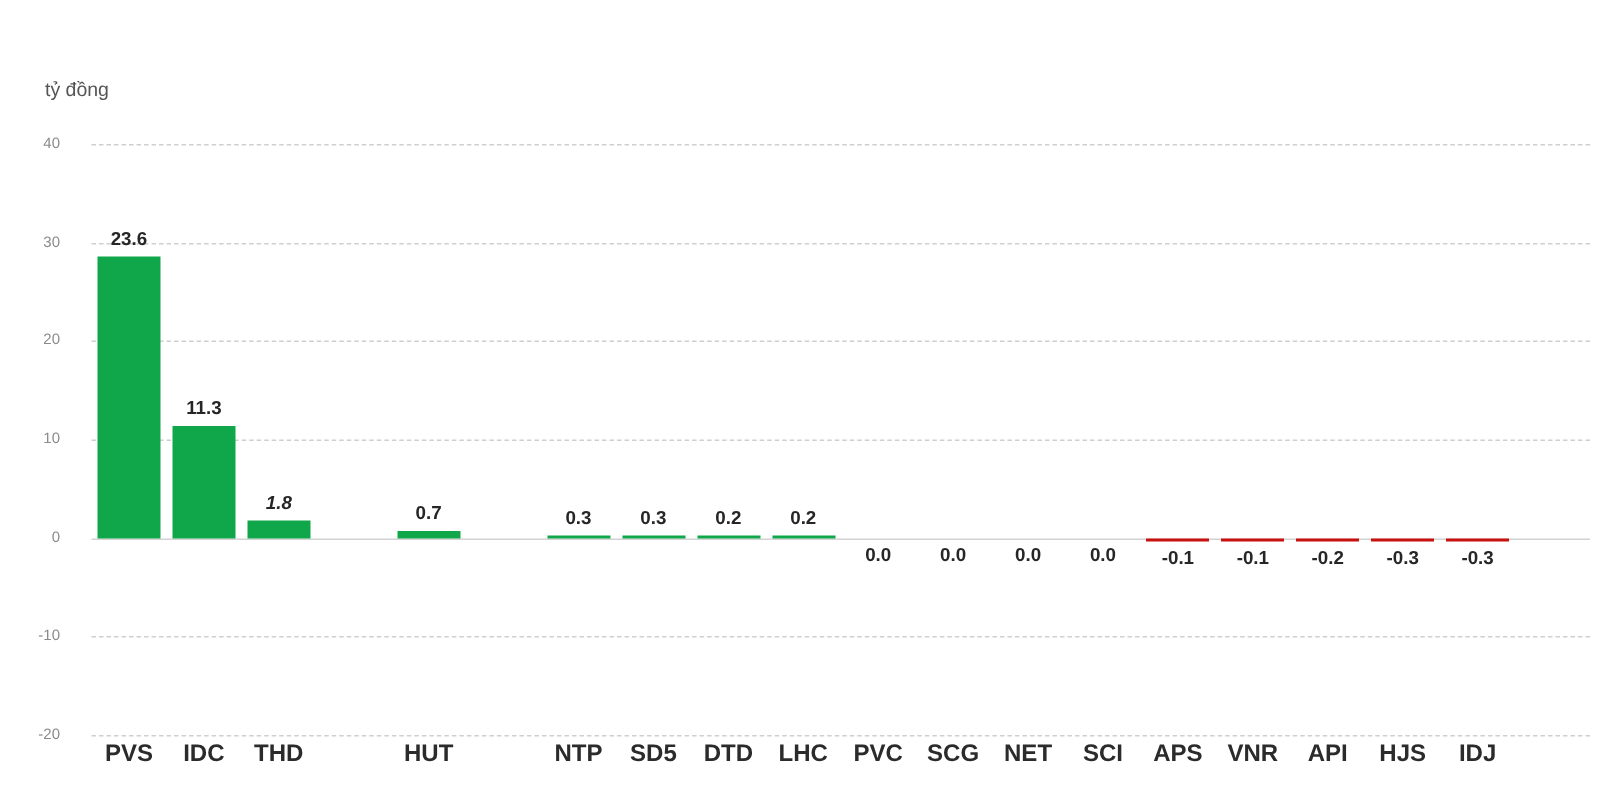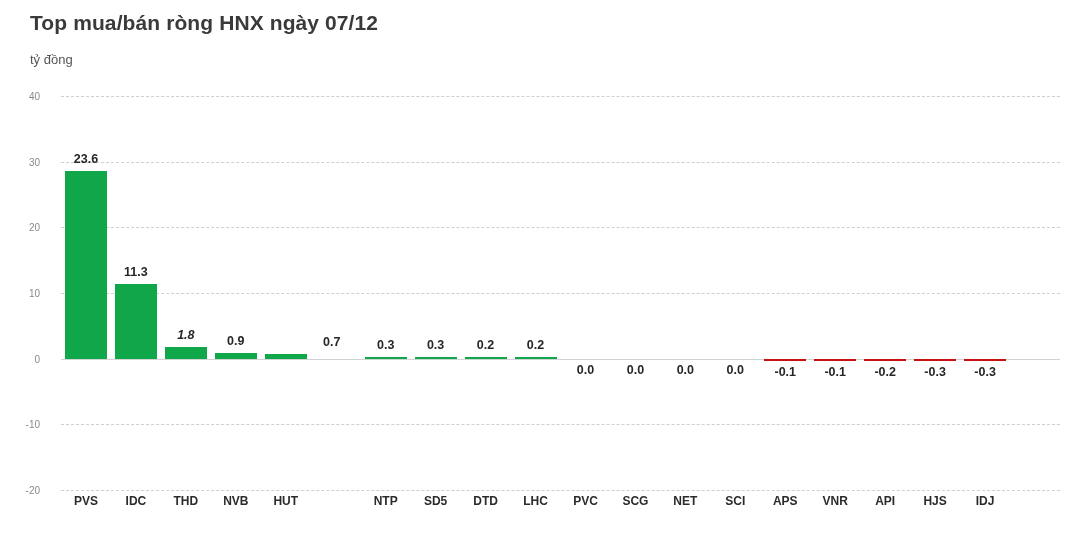--- a/index.html
+++ b/index.html
@@ -103,32 +103,31 @@
     font-weight: bold;
     color: #262626;
     white-space: nowrap;
   }
 
   .xtick {
     position: absolute;
     top: 398px;
     left: 50%;
     transform: translateX(-50%);
-    font-size: 12px;
+    font-size: 16px;
     font-weight: bold;
     color: #2b2b2b;
     white-space: nowrap;
   }
 </style>
 </head>
 <body>
 
 <div id="chart-root">
 
-  <div class="chart-title">Top mua/bán ròng HNX ngày 07/12</div>
   <div class="chart-unit">tỷ đồng</div>
 
   <div class="plot">
     <div id="gridlines">
         <div class="gridline" style="top: 0px;"></div>
         <div class="gridline" style="top: 65.6667px;"></div>
         <div class="gridline" style="top: 131.333px;"></div>
         <div class="gridline" style="top: 197px;"></div>
         <div class="gridline zero" style="top: 262.667px;"></div>
         <div class="gridline" style="top: 328.333px;"></div>
@@ -152,28 +151,23 @@
         <div class="bar-slot" style="left: 49.95px; width: 49.95px; text-decoration: underline;">
           <div class="bar pos" style="top: 188.463px; height: 74.2033px;"></div>
           <div class="bar-label" style="top: 169.463px;">11.3</div>
           <div class="xtick">IDC</div>
         </div>
         <div class="bar-slot" style="left: 99.9px; width: 49.95px;">
           <div class="bar pos" style="top: 250.847px; height: 11.82px;"></div>
           <div class="bar-label" style="top: 231.847px; font-style: italic;">1.8</div>
           <div class="xtick">THD</div>
         </div>
-        <div class="bar-slot" style="left: 149.85px; width: 49.95px;">
-          <div class="bar pos" style="top: 256.757px; height: 5.91px;"></div>
-          <div class="bar-label" style="top: 237.757px;">0.9</div>
-          <div class="xtick">NVB</div>
-        </div>
         <div class="bar-slot" style="left: 199.8px; width: 49.95px;">
           <div class="bar pos" style="top: 258.07px; height: 4.59667px;"></div>
-          <div class="bar-label" style="top: 239.07px; margin-left: 46px;">0.7</div>
+          <div class="bar-label" style="top: 239.07px;">0.7</div>
           <div class="xtick">HUT</div>
         </div>
         <div class="bar-slot" style="left: 299.7px; width: 49.95px;">
           <div class="bar pos" style="top: 260.667px; height: 2px;"></div>
           <div class="bar-label" style="top: 241.667px;">0.3</div>
           <div class="xtick">NTP</div>
         </div>
         <div class="bar-slot" style="left: 349.65px; width: 49.95px;">
           <div class="bar pos" style="top: 260.667px; height: 2px;"></div>
           <div class="bar-label" style="top: 241.667px;">0.3</div>

